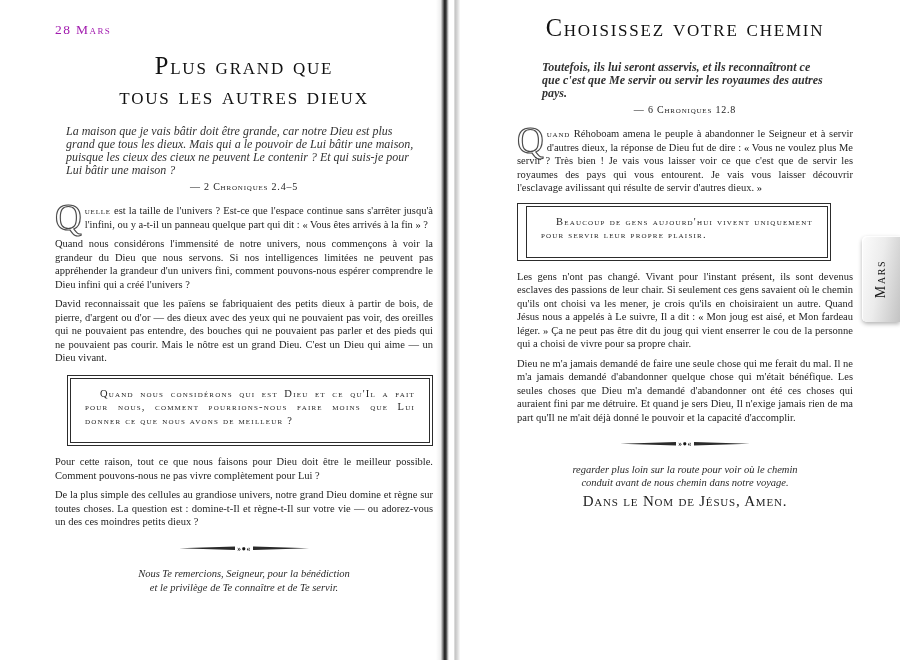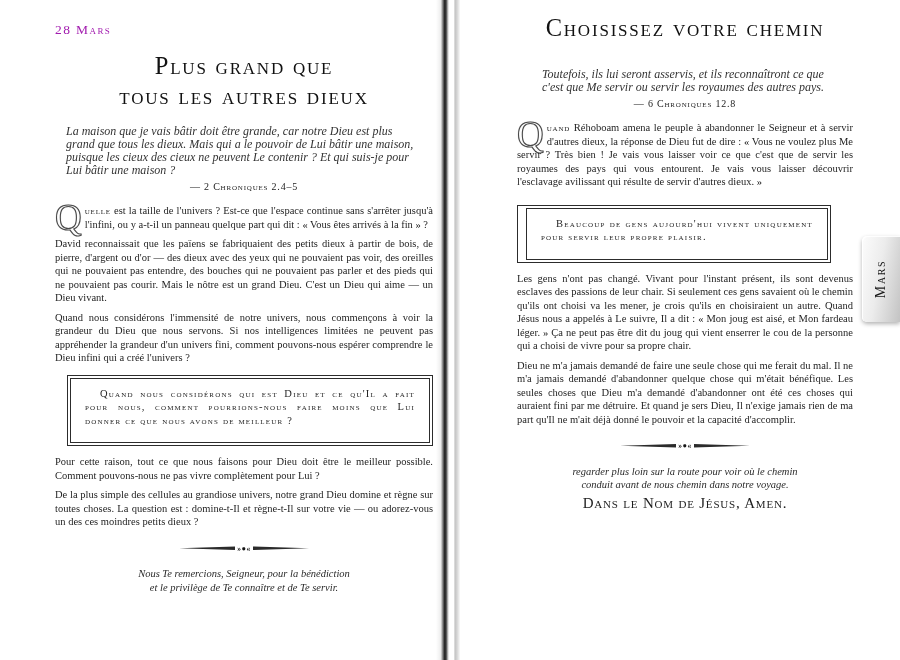--- a/index.html
+++ b/index.html
@@ -20,41 +20,41 @@
     margin:13px 0 0;text-align:center;font-weight:normal;
     font-variant:small-caps;font-size:24.5px;line-height:30px;
     letter-spacing:1.8px;color:#111111;
   }
   .title span{display:block;}
   .epigraph{
     margin:14px auto 0;text-align:left;font-style:italic;
     font-size:12px;line-height:13px;color:#333333;
   }
   .page-left .epigraph{max-width:356px;}
-  .page-right .epigraph{max-width:286px;margin-top:25px;}
+  .page-right .epigraph{max-width:286px;margin-top:18px;font-weight:bold;}
   .reference{
     margin-top:4px;text-align:center;font-variant:small-caps;
     font-size:10px;letter-spacing:0.8px;color:#222222;
   }
   .body{margin-top:12px;}
   .body p{
     margin:0 0 6px;font-size:10.5px;line-height:13.5px;
     text-align:justify;color:#242424;
   }
   .dropcap{
     float:left;font-size:37px;line-height:26px;height:26px;
     margin:1px 3px 0 0;color:#fdfdfd;
     -webkit-text-stroke:1.1px #4a4a4a;
     text-shadow:0 0 1px #666;
   }
   .lead-sc{font-variant:small-caps;letter-spacing:0.8px;}
 
   .callout-outer{border:1px solid #2c2c2c;padding:2px;background:#fff;}
   .page-left  .callout-outer{margin:10px 0 9px 12px;}
-  .page-right .callout-outer{margin:16px 22px 9px 0;padding-left:8px;}
+  .page-right .callout-outer{margin:8px 22px 9px 0;padding-left:8px;}
   .callout-inner{border:1px solid #2c2c2c;padding:8px 14px 9px;}
   .callout-text{
     margin:0;font-variant:small-caps;font-size:11px;line-height:17px;
     letter-spacing:1.2px;text-align:justify;text-indent:15px;color:#1b1b1b;
   }
 
   .ornament{
     margin:16px auto 0;width:130px;display:flex;align-items:center;justify-content:center;
   }
   .spindle{height:4px;flex:1;background:#2b2b2b;}
@@ -104,22 +104,22 @@
     <div class="date">28 Mars</div>
     <h1 class="title">
       <span>Plus grand que</span>
       <span>tous les autres dieux</span>
     </h1>
     <div class="epigraph">La maison que je vais bâtir doit être grande, car notre Dieu est plus grand que tous les dieux. Mais qui a le pouvoir de Lui bâtir une maison, puisque les cieux des cieux ne peuvent Le contenir ? Et qui suis-je pour Lui bâtir une maison ?</div>
     <div class="reference">— 2 Chroniques 2.4–5</div>
 
     <div class="body">
       <p><span class="dropcap">Q</span><span class="lead-sc">uelle</span><span> est la taille de l'univers ? Est-ce que l'espace continue sans s'arrêter jusqu'à l'infini, ou y a-t-il un panneau quelque part qui dit : « Vous êtes arrivés à la fin » ?</span></p>
+      <p>Quand nous considérons l'immensité de notre univers, nous commençons à voir la grandeur du Dieu que nous servons. Si nos intelligences limitées ne peuvent pas appréhender la grandeur d'un univers fini, comment pouvons-nous espérer comprendre le Dieu infini qui a créé l'univers ?</p>
       <p>David reconnaissait que les païens se fabriquaient des petits dieux à partir de bois, de pierre, d'argent ou d'or — des dieux avec des yeux qui ne pouvaient pas voir, des oreilles qui ne pouvaient pas entendre, des bouches qui ne pouvaient pas parler et des pieds qui ne pouvaient pas courir. Mais le nôtre est un grand Dieu. C'est un Dieu qui aime — un Dieu vivant.</p>
-      <p>Quand nous considérons l'immensité de notre univers, nous commençons à voir la grandeur du Dieu que nous servons. Si nos intelligences limitées ne peuvent pas appréhender la grandeur d'un univers fini, comment pouvons-nous espérer comprendre le Dieu infini qui a créé l'univers ?</p>
 
       <div class="callout-outer">
         <div class="callout-inner">
           <p class="callout-text">Quand nous considérons qui est Dieu et ce qu'Il a fait pour nous, comment pourrions-nous faire moins que Lui donner ce que nous avons de meilleur ?</p>
         </div>
       </div>
 
       <p>Pour cette raison, tout ce que nous faisons pour Dieu doit être le meilleur possible. Comment pouvons-nous ne pas vivre complètement pour Lui ?</p>
       <p>De la plus simple des cellules au grandiose univers, notre grand Dieu domine et règne sur toutes choses. La question est : domine-t-Il et règne-t-Il sur votre vie — ou adorez-vous un des ces moindres petits dieux ?</p>
     </div>

